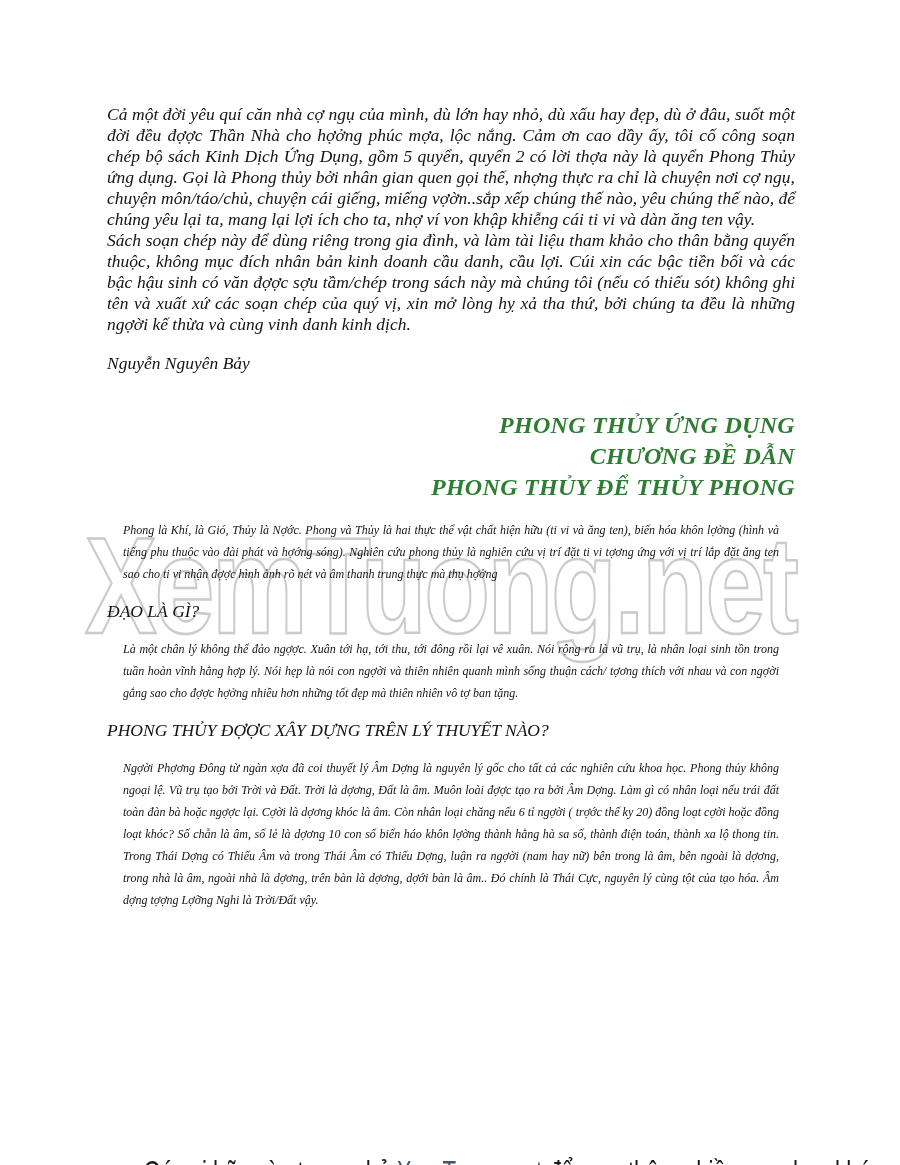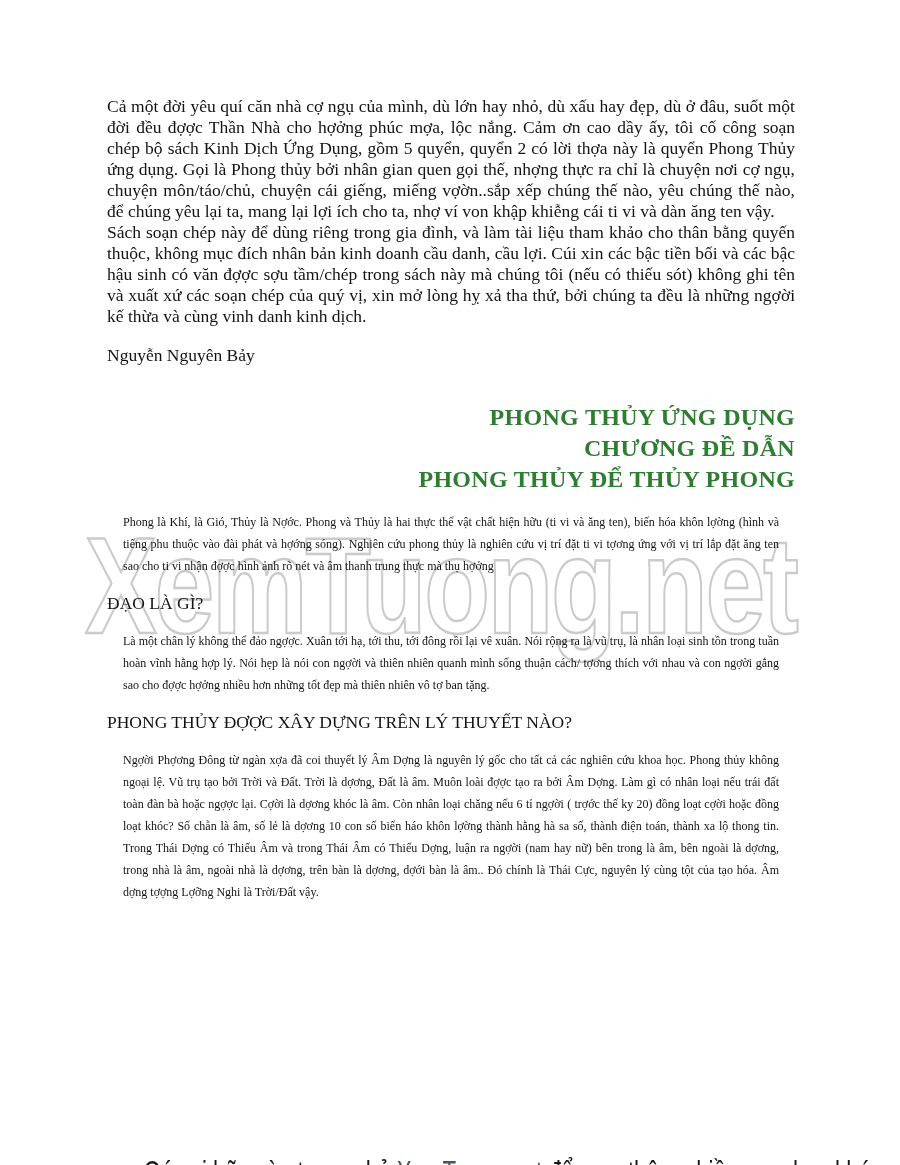--- a/index.html
+++ b/index.html
@@ -25,23 +25,24 @@
     letter-spacing: -3px;
     color: transparent;
     -webkit-text-stroke: 2.5px #cbcbcb;
     transform: scaleX(0.78);
     transform-origin: left top;
     user-select: none;
   }
   .content {
     position: absolute;
     left: 107px;
-    top: 96px;
+    top: 104px;
     width: 688px;
     z-index: 1;
+    font-style: italic;
   }
   .para {
     margin: 0;
     font-size: 17.5px;
     line-height: 21px;
     text-align: justify;
   }
   .author {
     margin-top: 18px;
     font-size: 17.5px;

